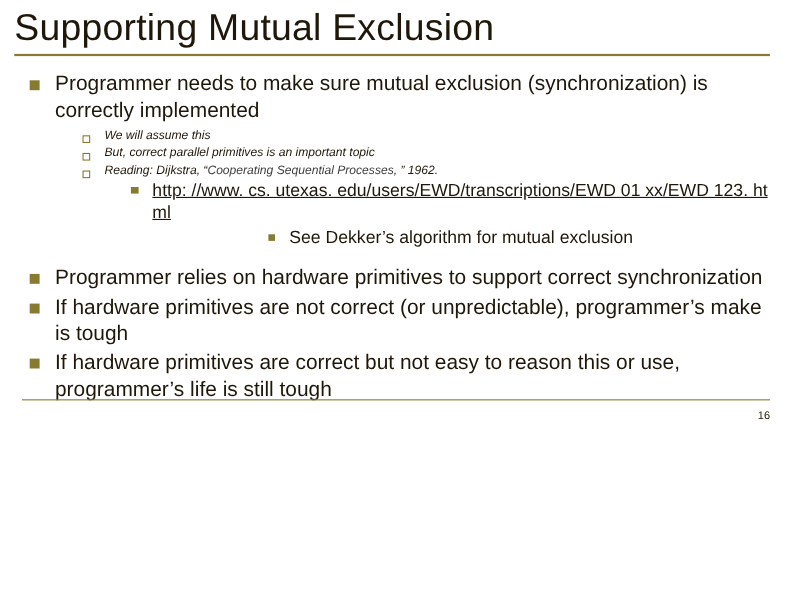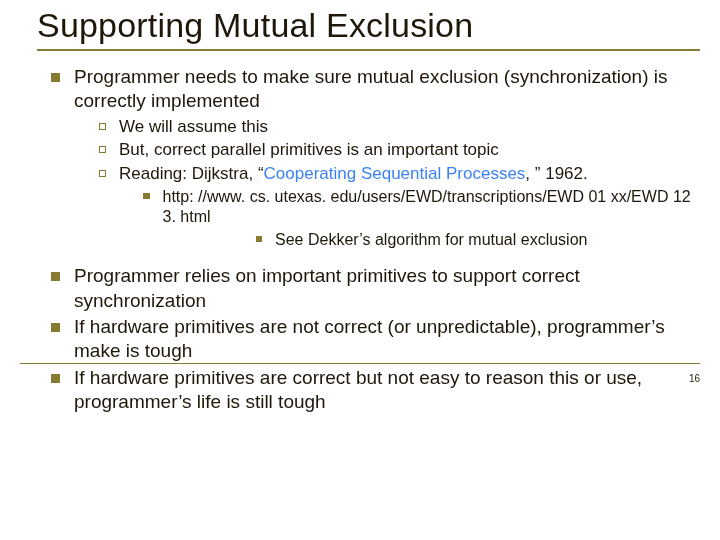--- a/index.html
+++ b/index.html
@@ -10,21 +10,21 @@
     background: #ffffff;
     font-family: Verdana, Arial, sans-serif;
     color: #1f1709;
     overflow: hidden;
   }
   .slide {
     position: relative;
     width: 720px;
     height: 396px;
     box-sizing: border-box;
-    padding: 6px 20px 0 37px;
+    padding: 6px 20px 0 13px;
   }
   .title {
     font-family: Arial, sans-serif;
     font-size: 34px;
     font-weight: 400;
     color: #1f1709;
     margin: 0 0 4px 0;
     letter-spacing: 0.2px;
   }
   .rule {
@@ -58,24 +58,24 @@
     flex: 0 0 auto;
     margin: 7px 13px 0 62px;
   }
   .bullet-l3 {
     width: 6.5px;
     height: 6.5px;
     background: #867b31;
     flex: 0 0 auto;
     margin: 6px 13px 0 106px;
   }
-  .l2-text { font-size: 17px; }
+  .l2-text { font-size: 11px; font-style: italic; }
   .l3-text { font-size: 16px; }
-  .paper { color: #3b82f6; }
-  .link { word-break: break-all; }
+  .paper { color: #404040; }
+  .link { text-decoration: underline; word-break: break-all; }
   .pagenum {
     position: absolute;
     right: 20px;
     bottom: 12px;
     font-size: 10px;
     color: #2a2110;
   }
   .bottom-rule {
     position: absolute;
     left: 20px;
@@ -121,21 +121,21 @@
       <span class="l3-text link">http: //www. cs. utexas. edu/users/EWD/transcriptions/EWD 01 xx/EWD 123. html</span>
     </div>
 
     <div class="row gap-below">
       <span class="bullet-l3"></span>
       <span class="l3-text">See Dekker’s algorithm for mutual exclusion</span>
     </div>
 
     <div class="row">
       <span class="bullet-l1"></span>
-      <span>Programmer relies on important primitives to support correct synchronization</span>
+      <span>Programmer relies on hardware primitives to support correct synchronization</span>
     </div>
 
     <div class="row">
       <span class="bullet-l1"></span>
       <span>If hardware primitives are not correct (or unpredictable), programmer’s make is tough</span>
     </div>
 
     <div class="row">
       <span class="bullet-l1"></span>
       <span>If hardware primitives are correct but not easy to reason this or use, programmer’s life is still tough</span>

